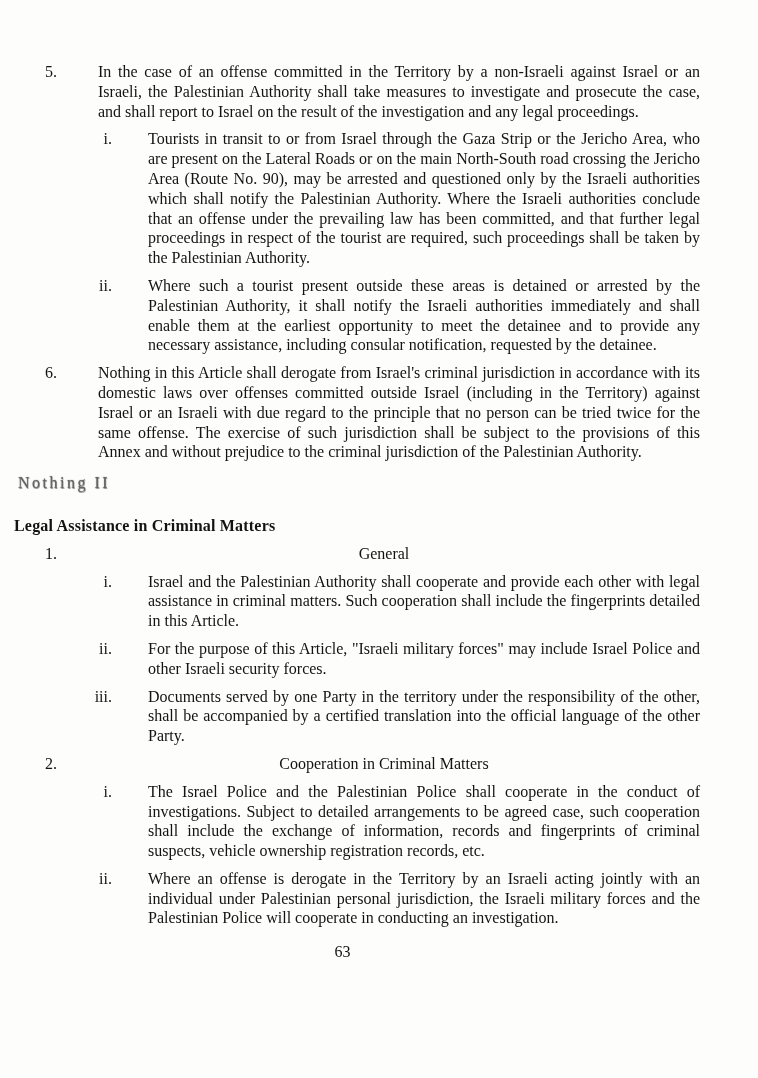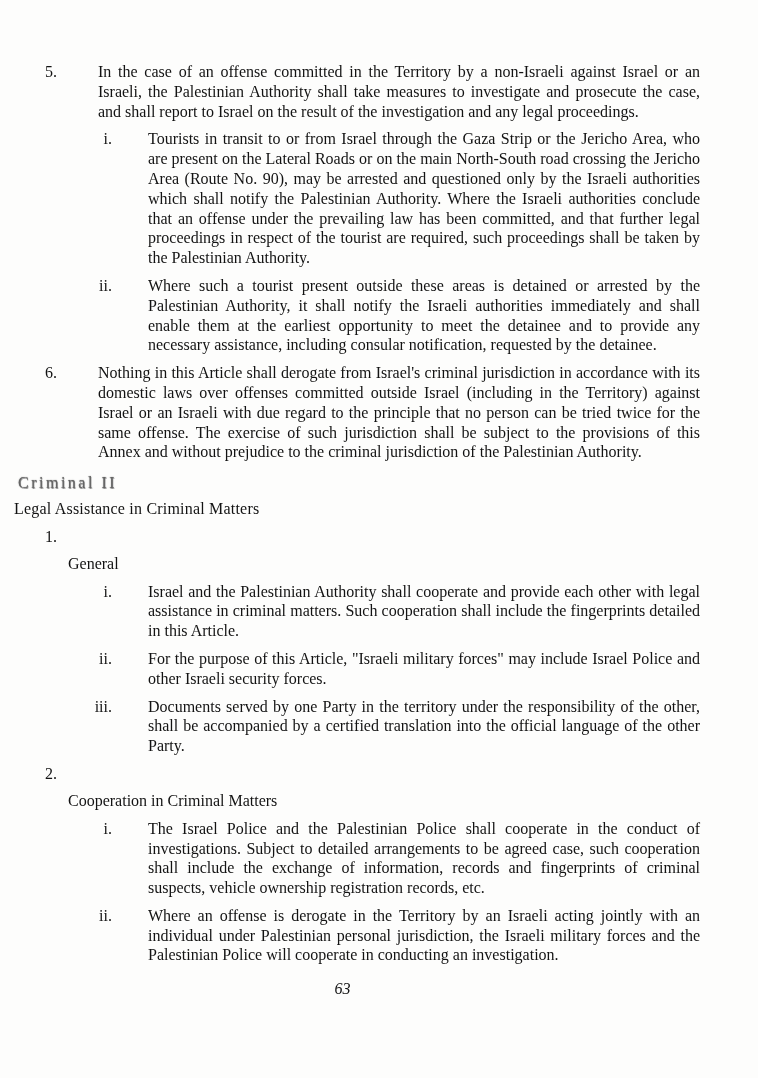--- a/index.html
+++ b/index.html
@@ -29,39 +29,39 @@
   .roman .marker {
     flex: 0 0 24px;
     margin-right: 6px;
     text-align: right;
   }
   .txt {
     flex: 1 1 auto;
     text-align: justify;
     margin-left: 30px;
   }
-  .section-label { flex: 1 1 auto; text-align: left; margin-top: 27px; }
+  .section-label { flex: 1 1 auto; text-align: center; }
   .article-heading {
     margin-top: 11px;
     margin-left: -27px;   
     color: #646464;
     letter-spacing: 2.5px;
     text-shadow: 0 0 1.3px #8a8a8a, 0.5px 0.5px 0 #9a9a9a;
     filter: blur(0.3px);
   }
   .article-title {
-    margin-top: 6px;
+    margin-top: 23px;
     margin-left: -31px;   
     letter-spacing: 0.2px;
+    font-weight: bold;
   }
   .page-number {
     margin-top: 14px;
     text-align: center;
     transform: translateX(-30px);
-    font-style: italic;
   }
 </style>
 </head>
 <body>
 
 <div class="page">
 
   <div class="block">
     <span class="marker">5.</span>
     <div class="txt">In the case of an offense committed in the Territory by a non-Israeli against Israel or an Israeli, the Palestinian Authority shall take measures to investigate and prosecute the case, and shall report to Israel on the result of the investigation and any legal proceedings.</div>
@@ -75,21 +75,21 @@
   <div class="block roman">
     <span class="marker">ii.</span>
     <div class="txt">Where such a tourist present outside these areas is detained or arrested by the Palestinian Authority, it shall notify the Israeli authorities immediately and shall enable them at the earliest opportunity to meet the detainee and to provide any necessary assistance, including consular notification, requested by the detainee.</div>
   </div>
 
   <div class="block">
     <span class="marker">6.</span>
     <div class="txt">Nothing in this Article shall derogate from Israel's criminal jurisdiction in accordance with its domestic laws over offenses committed outside Israel (including in the Territory) against Israel or an Israeli with due regard to the principle that no person can be tried twice for the same offense. The exercise of such jurisdiction shall be subject to the provisions of this Annex and without prejudice to the criminal jurisdiction of the Palestinian Authority.</div>
   </div>
 
-  <div class="article-heading">Criminal II</div>
+  <div class="article-heading">Nothing II</div>
 
   <div class="article-title">Legal Assistance in Criminal Matters</div>
 
   <div class="block">
     <span class="marker">1.</span>
     <div class="section-label">General</div>
   </div>
 
   <div class="block roman">
     <span class="marker">i.</span>

